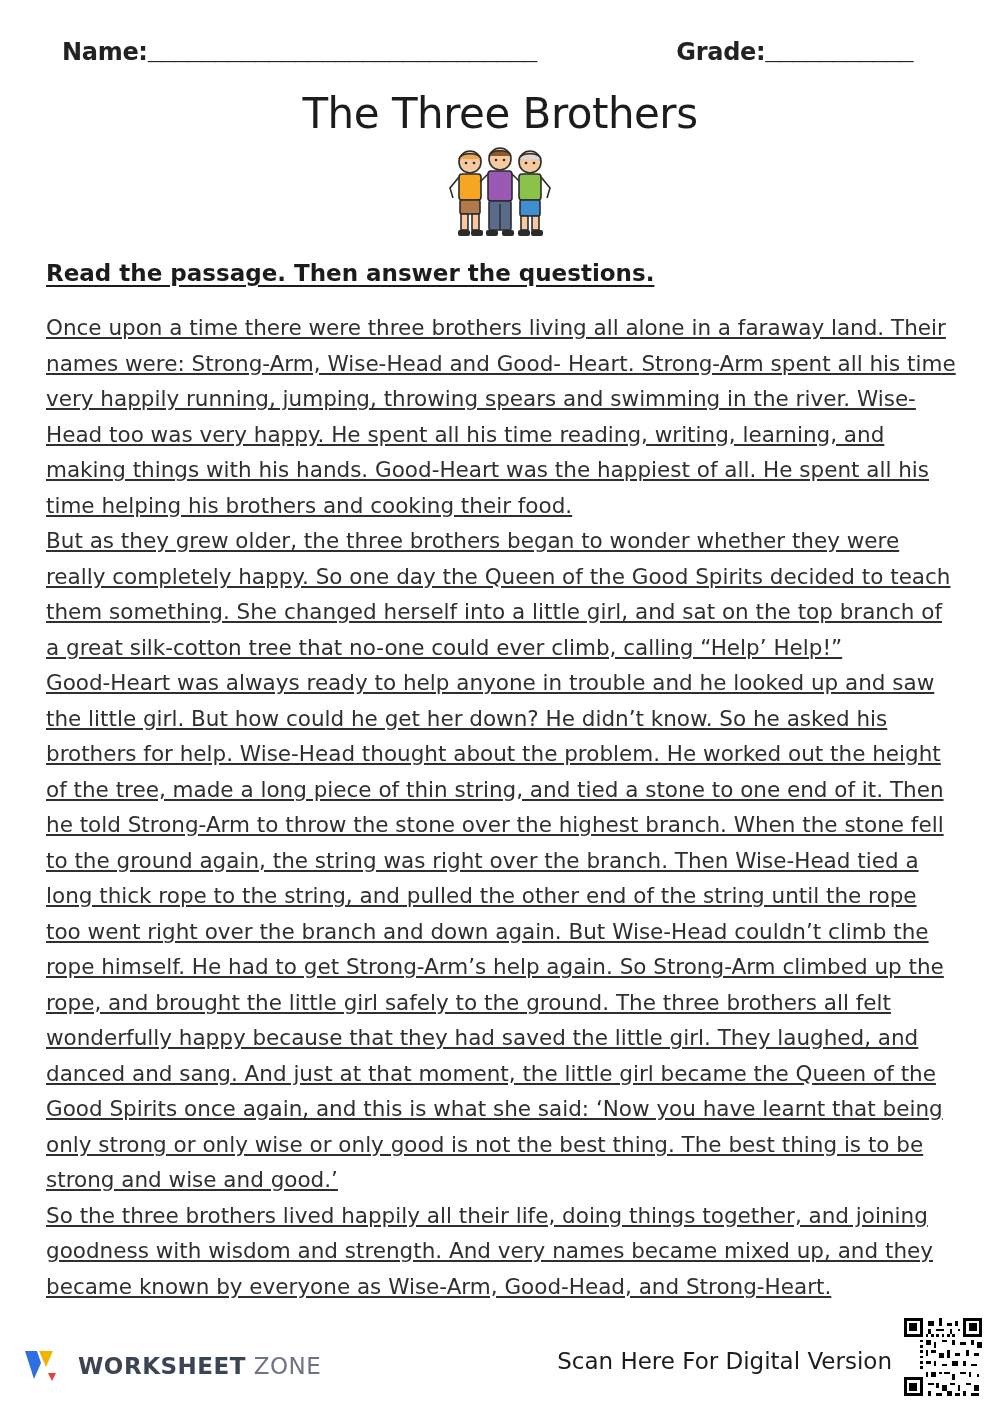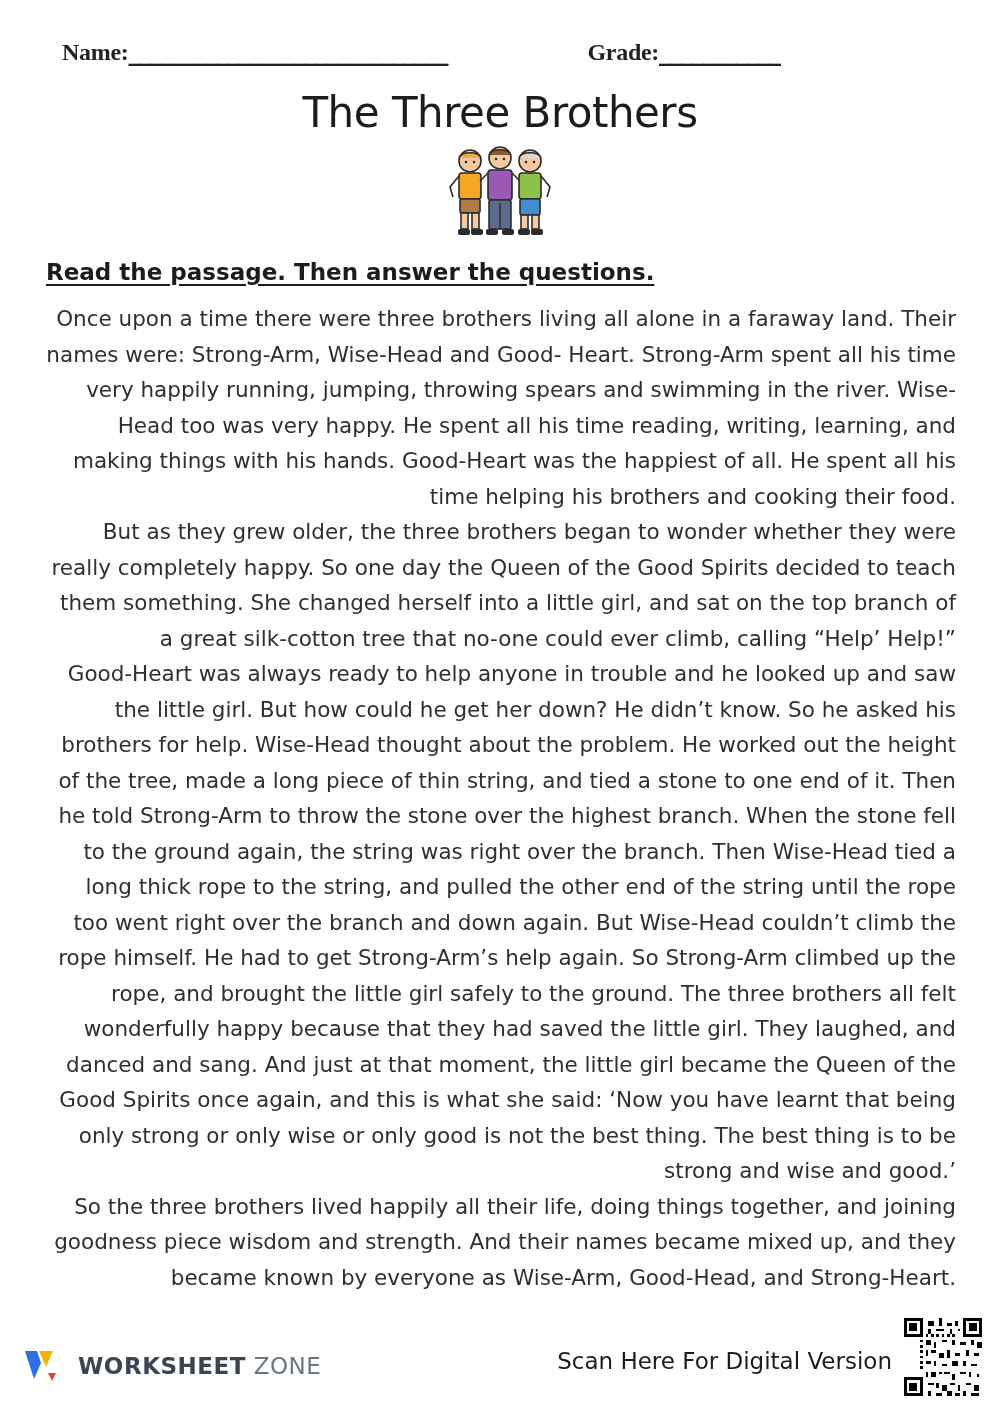--- a/index.html
+++ b/index.html
@@ -31,22 +31,22 @@
     padding: 38px 48px 0 62px;
     gap: 60px;
   }
   .field {
     font-size: 24px;
     font-weight: bold;
     letter-spacing: -0.3px;
     white-space: nowrap;
     color: #222;
   }
-  .field .label { font-weight: bold; font-family: Liberation Serif, serif; }
-  .field .blank { font-weight: bold; letter-spacing: -1px; }
+  .field .label { font-weight: bold; }
+  .field .blank { font-weight: bold; letter-spacing: -1px; font-family: Liberation Mono, monospace; }
   .field-name { flex: 0 0 auto; }
   .field-grade { margin-left: 80px; }
 
   
   .title {
     text-align: center;
     font-size: 42px;
     font-weight: normal;
     letter-spacing: -0.5px;
     margin: 22px 0 0 0;
@@ -59,36 +59,37 @@
     justify-content: center;
     margin-top: 8px;
   }
   .illus {
     width: 120px;
     height: 96px;
   }
 
   
   .instruction {
-    margin: 18px 0 0 0;
+    margin: 18px 0 8px 0;
     padding: 0 0 0 46px;
     font-size: 23px;
     font-weight: bold;
     text-decoration: underline;
     text-underline-offset: 4px;
     color: #1c1c1c;
   }
 
   
   .passage {
     padding: 16px 44px 0 46px;
     font-size: 21.5px;
     line-height: 35.5px;
     color: #2f2f2f;
-    text-align: right;
+    text-align: left;
+    text-decoration: underline;
   }
   .passage p {
     margin: 0;
   }
 
   
   .footer {
     position: absolute;
     left: 0;
     bottom: 0;
@@ -193,21 +194,21 @@
       </g>
     </svg>
   </div>
 
   <div class="instruction">Read the passage. Then answer the questions.</div>
 
   <div class="passage">
     <p>Once upon a time there were three brothers living all alone in a faraway land. Their names were: Strong-Arm, Wise-Head and Good- Heart. Strong-Arm spent all his time very happily running, jumping, throwing spears and swimming in the river. Wise-Head too was very happy. He spent all his time reading, writing, learning, and making things with his hands. Good-Heart was the happiest of all. He spent all his time helping his brothers and cooking their food.</p>
     <p>But as they grew older, the three brothers began to wonder whether they were really completely happy. So one day the Queen of the Good Spirits decided to teach them something. She changed herself into a little girl, and sat on the top branch of a great silk-cotton tree that no-one could ever climb, calling “Help’ Help!”</p>
     <p>Good-Heart was always ready to help anyone in trouble and he looked up and saw the little girl. But how could he get her down? He didn’t know. So he asked his brothers for help. Wise-Head thought about the problem. He worked out the height of the tree, made a long piece of thin string, and tied a stone to one end of it. Then he told Strong-Arm to throw the stone over the highest branch. When the stone fell to the ground again, the string was right over the branch. Then Wise-Head tied a long thick rope to the string, and pulled the other end of the string until the rope too went right over the branch and down again. But Wise-Head couldn’t climb the rope himself. He had to get Strong-Arm’s help again. So Strong-Arm climbed up the rope, and brought the little girl safely to the ground. The three brothers all felt wonderfully happy because that they had saved the little girl. They laughed, and danced and sang. And just at that moment, the little girl became the Queen of the Good Spirits once again, and this is what she said: ‘Now you have learnt that being only strong or only wise or only good is not the best thing. The best thing is to be strong and wise and good.’</p>
-    <p>So the three brothers lived happily all their life, doing things together, and joining goodness piece wisdom and strength. And their names became mixed up, and they became known by everyone as Wise-Arm, Good-Head, and Strong-Heart.</p>
+    <p>So the three brothers lived happily all their life, doing things together, and joining goodness with wisdom and strength. And very names became mixed up, and they became known by everyone as Wise-Arm, Good-Head, and Strong-Heart.</p>
   </div>
 
   <div class="footer">
     <div class="brand">
       <svg class="brand-mark" viewBox="0 0 46 42">
         <path d="M3 6 L12 34 L19 18 L15 6 Z" fill="#2f6fe4"></path>
         <path d="M17 6 L24 22 L31 6 Z" fill="#f5b301"></path>
         <path d="M26 28 L30 36 L34 28 Z" fill="#e8413a"></path>
       </svg>
       <div class="brand-text">

